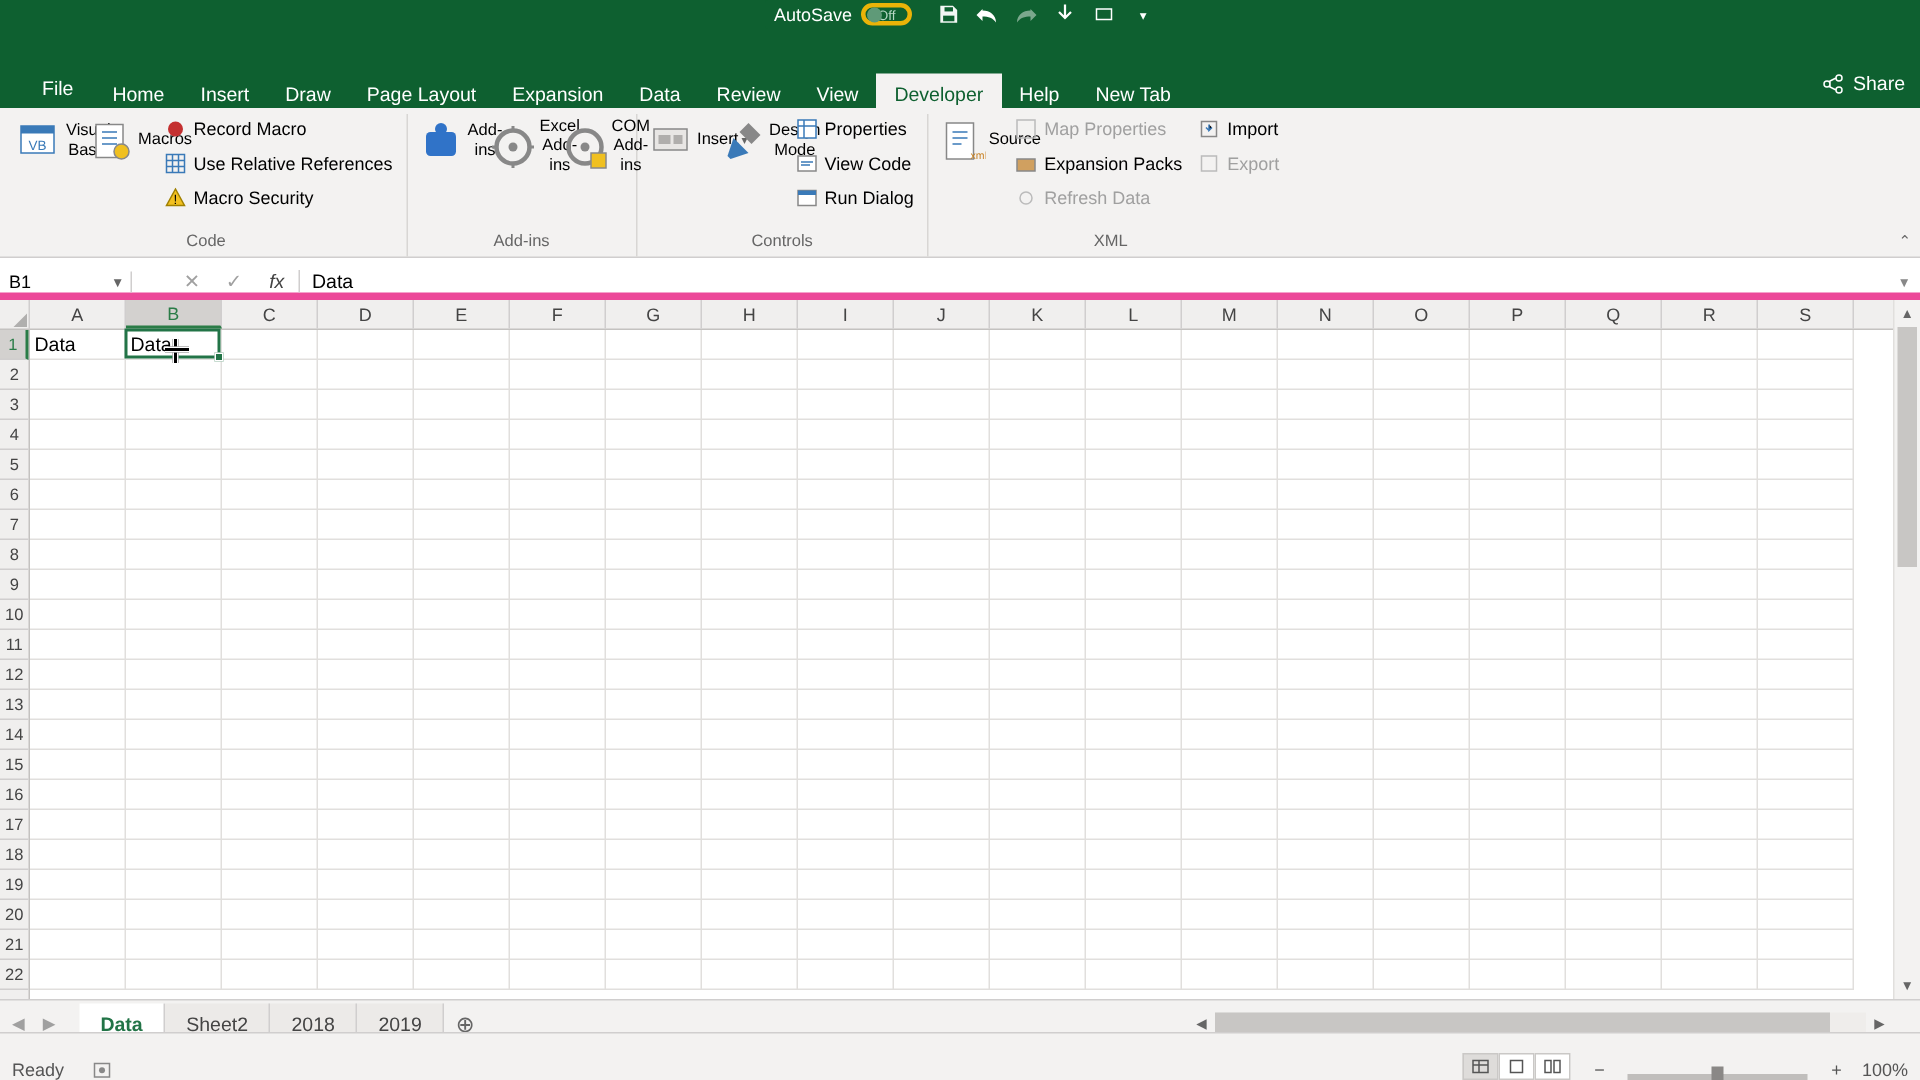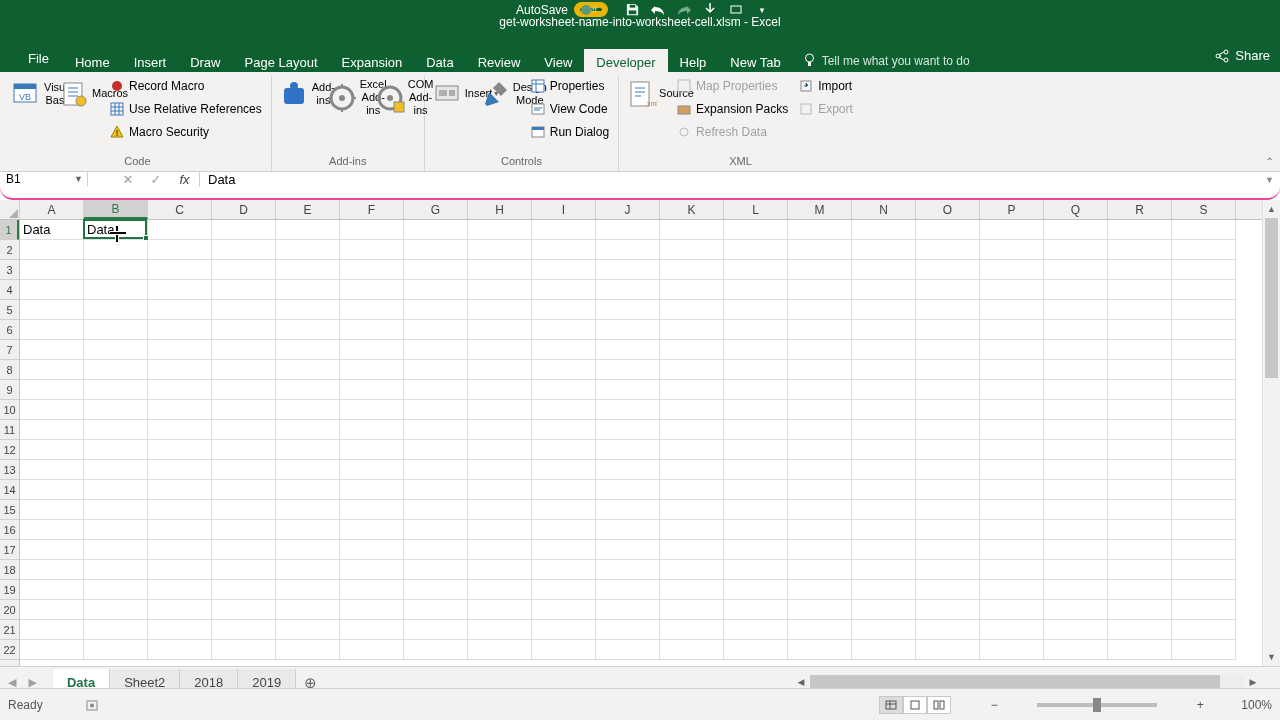--- a/index.html
+++ b/index.html
@@ -2,21 +2,21 @@
 <html><head>
 <meta charset="utf-8">
 <style>
 * { margin: 0; padding: 0; box-sizing: border-box; font-family: "Segoe UI", Arial, sans-serif; }
 body { width: 1280px; height: 720px; background: #fff; overflow: hidden; position: relative; }
 
 
 .titlebar { height: 44px; background: #0e6030; display: flex; align-items: center; color: #fff; font-size: 12px; position: relative; flex-direction: column; }
 .titlebar .tb-left { display: flex; align-items: center; gap: 10px; padding: 0 8px; }
 .autosave { display: flex; align-items: center; gap: 6px; background: #0e6030; padding: 2px 6px; border-radius: 2px; }
-.toggle { width: 34px; height: 15px; border: 6px solid #eab308; border-radius: 8px; position: relative; display: flex; align-items: center; justify-content: center; font-size: 9px; color: #b6d7c5; }
+.toggle { width: 34px; height: 15px; border: 3px solid #eab308; border-radius: 8px; position: relative; display: flex; align-items: center; justify-content: center; font-size: 9px; color: #b6d7c5; }
 .toggle::before { content: ""; width: 10px; height: 10px; background: #5f9a78; border-radius: 50%; position: absolute; left: 1px; }
 .tb-icon { width: 16px; height: 16px; color: #fff; display: flex; align-items: center; justify-content: center; }
 .tb-center { position: absolute; left: 50%; top: 50%; transform: translate(-50%, -50%); white-space: nowrap; font-size: 12px; }
 .tb-right { margin-left: auto; display: flex; align-items: center; gap: 18px; padding-right: 8px; }
 .tb-right .hover-box { padding: 12px 14px; }
 .close-btn { padding: 12px 16px; }
 
 
 .ribbon-tabs { height: 28px; background: #0e6030; display: flex; align-items: flex-end; padding-left: 14px; color: #fff; font-size: 13px; position: relative; }
 .rtab { padding: 6px 12px 2px; cursor: pointer; }
@@ -32,21 +32,21 @@
 .group-label { text-align: center; font-size: 11px; color: #666; padding: 2px 0; }
 .big-btn { display: flex; flex-direction: row; align-items: center; justify-content: flex-start; width: 44px; padding: 2px 0; font-size: 11px; text-align: center; line-height: 1.2; gap: 2px; cursor: pointer; }
 .big-btn .ico { width: 32px; height: 32px; display: flex; align-items: center; justify-content: center; }
 .small-row { display: flex; align-items: center; gap: 4px; font-size: 12px; padding: 2px 3px; cursor: pointer; white-space: nowrap; }
 .small-row.dis { color: #a0a0a0; }
 .small-row .sico { width: 16px; height: 16px; display: flex; align-items: center; justify-content: center; }
 .vstack { display: flex; flex-direction: column; gap: 3px; }
 .collapse-caret { position: absolute; right: 6px; bottom: 4px; font-size: 10px; color: #666; cursor: pointer; }
 
 
-.formula-bar { height: 28px; border-bottom: 2px solid #ec4899; display: flex; align-items: flex-start; background: #fff; border-radius: 13px; }
+.formula-bar { height: 28px; border-bottom: 5px solid #ec4899; display: flex; align-items: flex-end; background: #fff; }
 .name-box { width: 88px; border-right: 1px solid #d0cece; display: flex; align-items: center; padding: 0 6px; font-size: 12px; position: relative; }
 .name-box .dd { position: absolute; right: 4px; font-size: 9px; color: #666; }
 .fb-sep { width: 26px; border-right: 1px solid #d0cece; }
 .fb-btns { display: flex; align-items: center; gap: 0; }
 .fb-btns .fb-btn { width: 28px; display: flex; align-items: center; justify-content: center; color: #a0a0a0; font-size: 13px; border-right: 0; }
 .fx { width: 30px; display: flex; align-items: center; justify-content: center; font-style: italic; font-size: 13px; color: #444; border-right: 1px solid #d0cece; }
 .formula-input { flex: 1; padding: 0 8px; display: flex; align-items: center; font-size: 13px; position: relative; }
 .formula-input .dd { position: absolute; right: 6px; font-size: 9px; color: #888; }
 
 
@@ -81,21 +81,21 @@
 .sheet-tabs { display: flex; margin-left: 8px; }
 .sheet-tab { padding: 6px 14px 4px; font-size: 13px; color: #444; border-right: 1px solid #d0cece; background: #eceae8; cursor: pointer; }
 .sheet-tab.active { background: #fff; border-bottom: 3px solid #227447; font-weight: 600; color: #227447; }
 .sheet-add { width: 28px; display: flex; align-items: center; justify-content: center; color: #666; font-size: 15px; }
 .hscroll { position: absolute; right: 18px; top: 6px; width: 470px; height: 18px; background: #f3f2f1; display: flex; align-items: center; }
 .hscroll .arr { width: 18px; font-size: 9px; display: flex; align-items: center; justify-content: center; color: #666; }
 .hscroll .htrack { flex: 1; height: 14px; background: #efedeb; position: relative; }
 .hscroll .hthumb { position: absolute; left: 0; top: 0; bottom: 0; width: 410px; background: #c8c6c4; }
 
 
-.status-bar { position: absolute; bottom: 0; left: 0; right: 0; height: 32px; background: #f3f2f1; border-top: 1px solid #d0cece; display: flex; align-items: center; font-size: 12px; color: #555; padding: 0 8px; gap: 24px; }
+.status-bar { position: absolute; bottom: 0; left: 0; right: 0; height: 32px; background: #f3f2f1; border-top: 1px solid #d0cece; display: flex; align-items: flex-end; font-size: 12px; color: #555; padding: 0 8px; }
 .status-bar .spacer { flex: 1; }
 .view-btns { display: flex; gap: 0; margin-right: 10px; }
 .view-btn { width: 24px; height: 18px; border: 1px solid #cac8c6; display: flex; align-items: center; justify-content: center; font-size: 10px; background: #fff; }
 .view-btn.active { background: #dedcda; }
 .zoom-slider { width: 120px; height: 4px; background: #c0bebc; position: relative; margin: 0 10px; }
 .zoom-slider .tick { position: absolute; left: 50%; top: -3px; width: 1px; height: 10px; background: #888; }
 .zoom-slider .zthumb { position: absolute; left: 50%; top: -5px; width: 8px; height: 14px; background: #8a8886; transform: translateX(-4px); }
 .zoom-btn { width: 18px; text-align: center; }
 
 svg { display: block; }
@@ -131,45 +131,35 @@
           <path d="M7 1v8M3 6l4 4 4-4" stroke="#fff" fill="none" stroke-width="1.5"></path>
         </svg>
       </span>
     <span class="tb-icon">
         <svg width="14" height="14" viewBox="0 0 14 14">
           <rect x="2" y="3" width="10" height="7" fill="none" stroke="#fff"></rect>
         </svg>
       </span>
     <span class="tb-icon" style="font-size:9px">▾</span>
   </div>
-  <div class="tb-center">get-worksheet-name-into-worksheet-cell.xlsm - Excel</div>
 </div>
 
 <div class="ribbon-tabs">
   <div class="rtab file">File</div>
   <div class="rtab">Home</div>
   <div class="rtab">Insert</div>
   <div class="rtab">Draw</div>
   <div class="rtab">Page Layout</div>
   <div class="rtab">Expansion</div>
   <div class="rtab">Data</div>
   <div class="rtab">Review</div>
   <div class="rtab">View</div>
   <div class="rtab active">Developer</div>
   <div class="rtab">Help</div>
   <div class="rtab">New Tab</div>
-  <div class="tell-me">
-    <span>
-        <svg width="13" height="15" viewBox="0 0 13 15">
-          <ellipse cx="6.5" cy="5" rx="4" ry="4" fill="none" stroke="#fff"></ellipse>
-          <rect x="5" y="9" width="3" height="4" fill="#fff"></rect>
-        </svg>
-      </span>
-    <span>Tell me what you want to do</span>
-  </div>
   <div class="share-sec">
     <span>
         <svg width="14" height="14" viewBox="0 0 14 14">
           <path d="M9 3L5 5v4l4 2M9 3a2 2 0 104 0 2 2 0 00-4 0zM1 7a2 2 0 104 0 2 2 0 00-4 0zM9 11a2 2 0 104 0 2 2 0 00-4 0z" fill="none" stroke="#fff"></path>
         </svg>
       </span>
     <span>Share</span>
   </div>
 </div>
 

